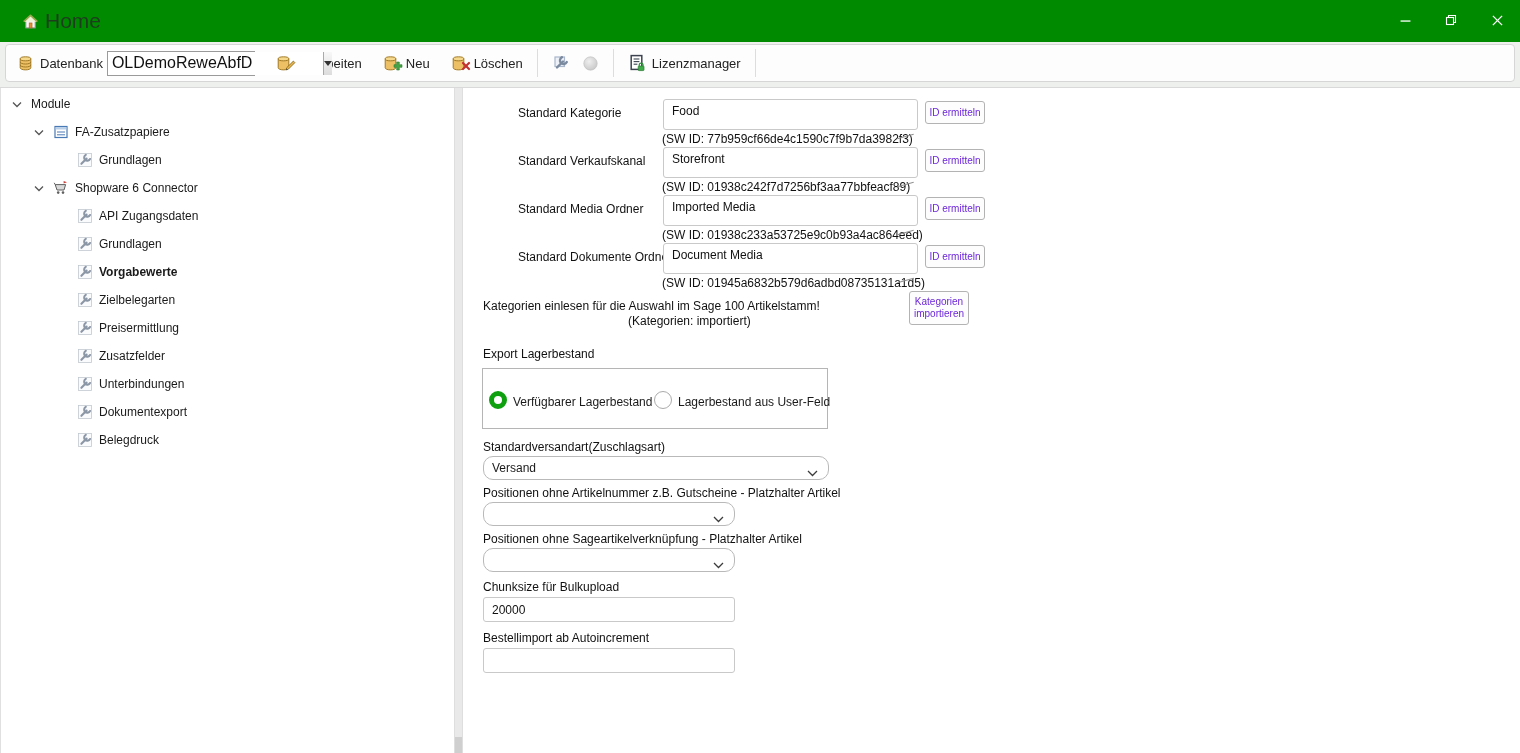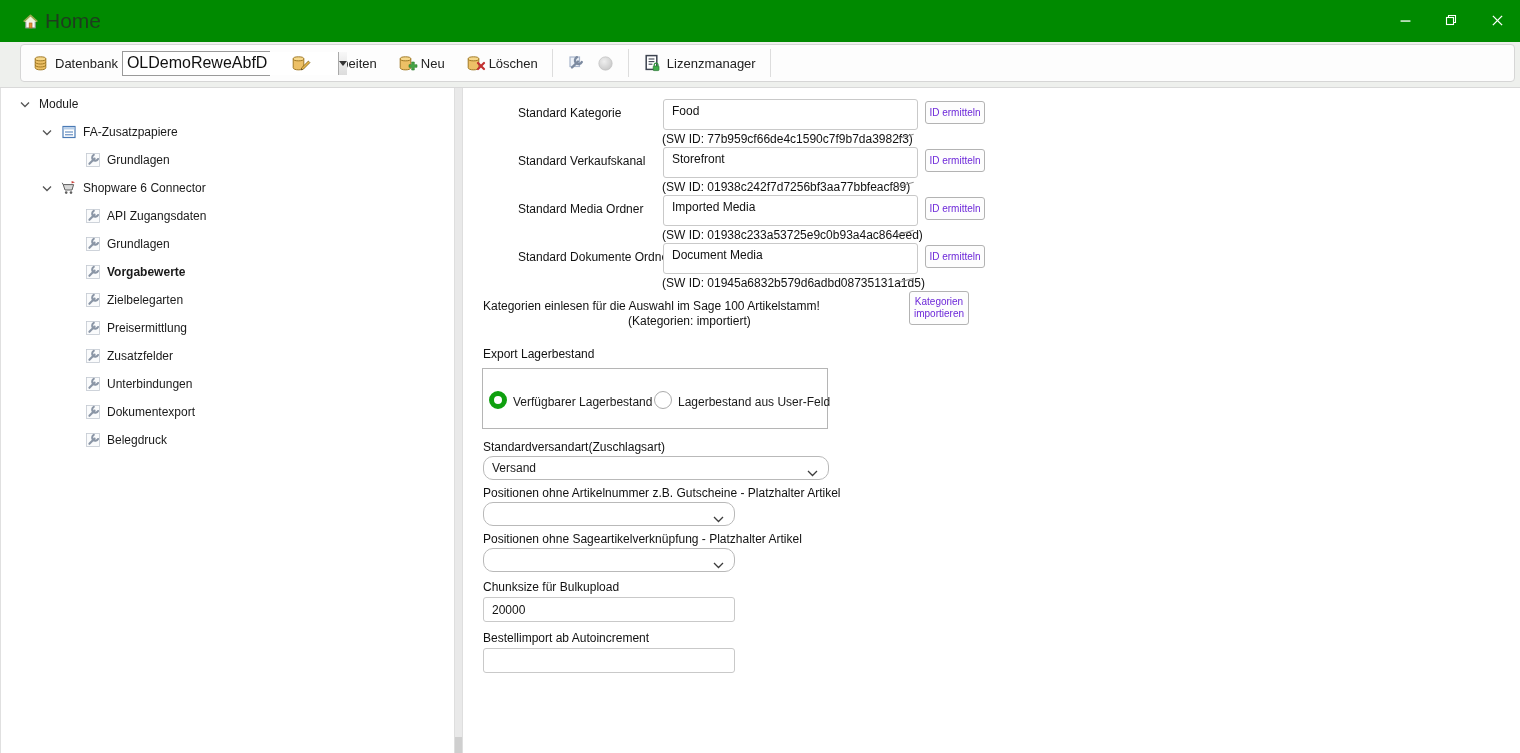--- a/index.html
+++ b/index.html
@@ -10,41 +10,41 @@
   
   .titlebar { position:absolute; left:0; top:0; width:1520px; height:42px;
     background:#008a00; display:flex; align-items:center; }
   .titlebar-left { display:flex; align-items:center; gap:6px; padding-left:22px; }
   .title-text { font-size:21px; color:#1e3c1e; }
   .win-controls { position:absolute; right:0; top:0; height:42px; display:flex; }
   .win-btn { width:46px; height:42px; display:flex; align-items:center; justify-content:center; cursor:pointer; }
 
   
   .toolbar-zone { position:absolute; left:0; top:42px; width:1520px; height:46px;
-    background:#eef0ed; padding:2px 5px 6px 20px; }
+    background:#eef0ed; padding:2px 5px 6px 5px; }
   .toolbar { height:38px; background:#fdfdfd; border:1px solid #d6d6d6; border-radius:4px;
     display:flex; align-items:center; padding:0 10px; }
   .tb-label { font-size:13px; color:#222; margin:0 4px 0 6px; }
   .tb-btn { display:flex; align-items:center; gap:6px; padding:4px 6px; border-radius:3px; cursor:pointer; font-size:13px; color:#222; }
   .tb-sep { width:1px; height:28px; background:#ddd; margin:0 8px; }
   .combo { position:relative; width:148px; height:25px; border:1px solid #9a9a9a; background:#fff; display:flex; }
   .combo input { flex:1; border:0; outline:none; font-family:"Liberation Sans",sans-serif;
     font-size:16px; padding:0 4px; color:#111; }
   .combo-arrow { width:17px; height:100%; background:linear-gradient(#f8f8f8,#dcdcdc);
     border-left:1px solid #aaa; display:flex; align-items:center; justify-content:center; cursor:pointer; }
   .combo-arrow i { width:0; height:0; border-left:4px solid transparent; border-right:4px solid transparent; border-top:5px solid #333; }
   .icon { display:inline-flex; align-items:center; justify-content:center; }
   .db-wrap { position:relative; width:18px; height:18px; }
   .db-badge { position:absolute; right:-3px; bottom:-2px; }
   .dim { opacity:.55; }
 
   
   .content-top-line { position:absolute; left:0; top:87px; width:1520px; height:1px; background:#d9d9d9; }
   .tree-panel { position:absolute; left:0; top:88px; width:418px; height:665px; background:#fff;
-    border-left:1px solid #e0e0e0; padding-top:2px;padding-left:8px; }
+    border-left:1px solid #e0e0e0; padding-top:2px; }
   .splitter { position:absolute; left:454px; top:88px; width:9px; height:665px;
     background:#e9e9e9; border-left:1px solid #dedede; border-right:1px solid #dedede; cursor:col-resize; }
   .splitter-thumb { position:absolute; left:0; bottom:0; width:100%; height:16px; background:#cfcfcf; }
   .main-panel { position:absolute; left:463px; top:88px; width:1057px; height:665px; background:#fff; }
 
   
   .tree-row { height:28px; display:flex; align-items:center; font-size:12px; cursor:pointer; }
   .tree-row .chev { width:16px; display:flex; justify-content:center; margin-right:6px; }
   .tree-row .ticon { width:16px; height:16px; margin-right:6px; }
   .lvl0 { padding-left:8px; }

